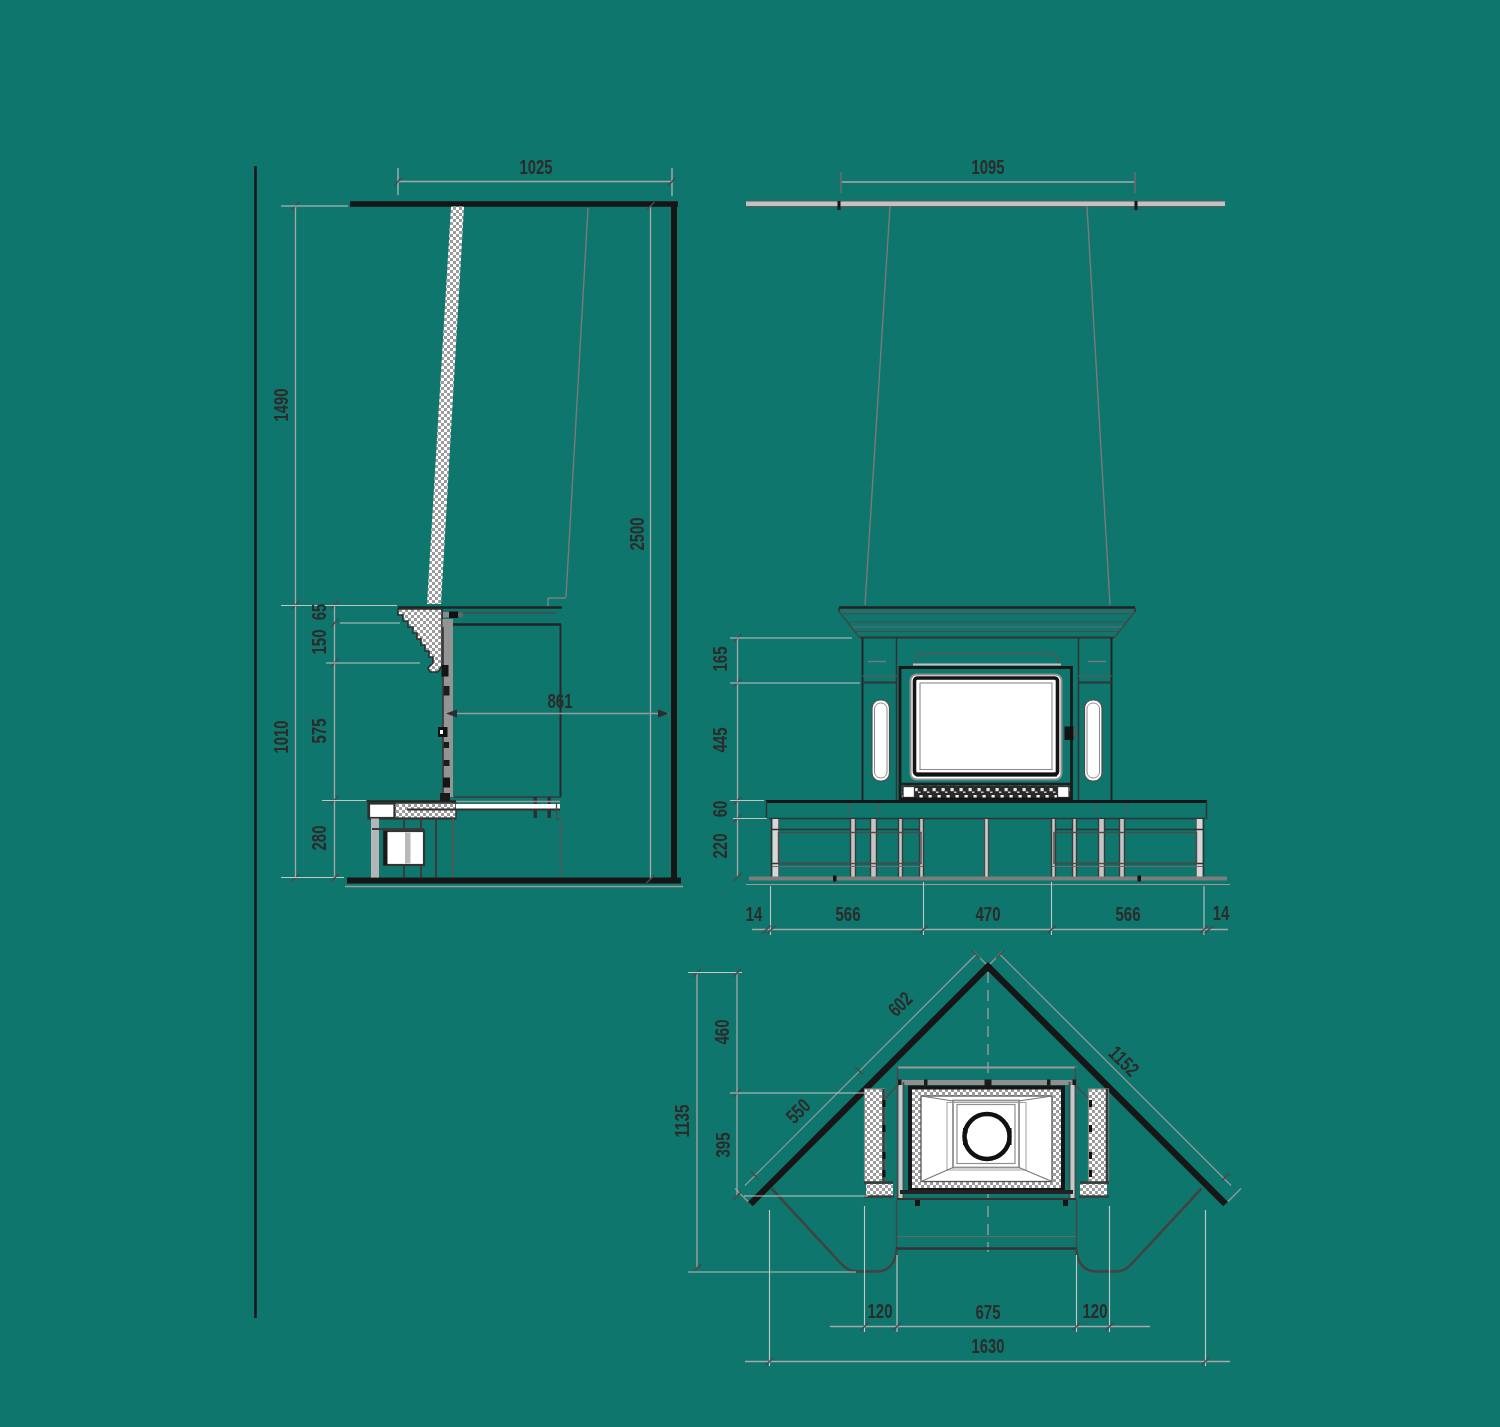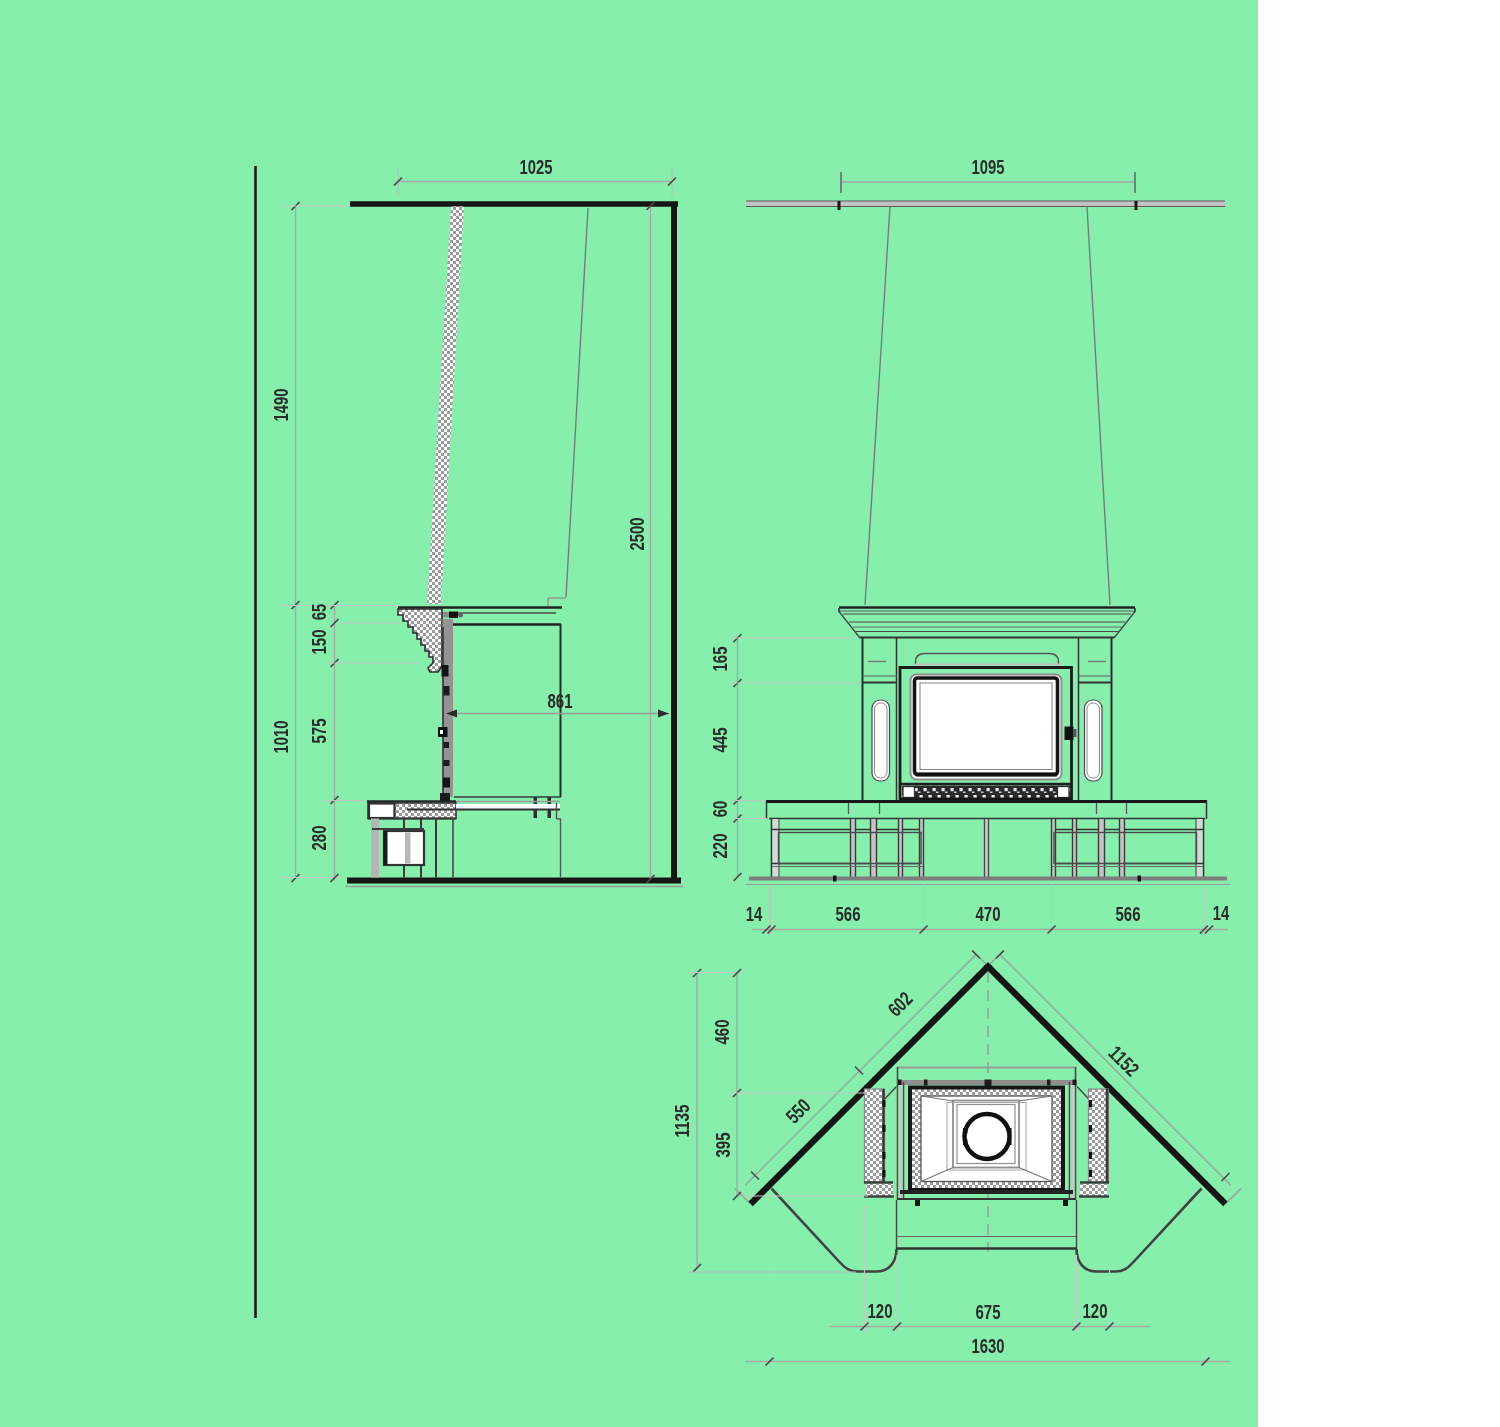--- a/index.html
+++ b/index.html
@@ -1,16 +1,16 @@
 <!DOCTYPE html>
 <html><head>
 <meta charset="utf-8">
 <style>
   html,body{margin:0;padding:0;background:#ffffff;}
-  #page{width:1258px;height:1427px;position:relative;background:#86efac;overflow:hidden;}
+  #page{width:1500px;height:1427px;position:relative;background:#0f766e;overflow:hidden;}
   svg{display:block;filter:blur(0.45px);}
   text{font-family:"Liberation Sans",sans-serif;font-weight:700;fill:#2b2b2b;}
   .t16{font-size:20px;}
 </style>
 </head>
 <body>
 <div id="page">
 <svg width="1500" height="1427" viewBox="0 0 1500 1427">
 <defs>
 

